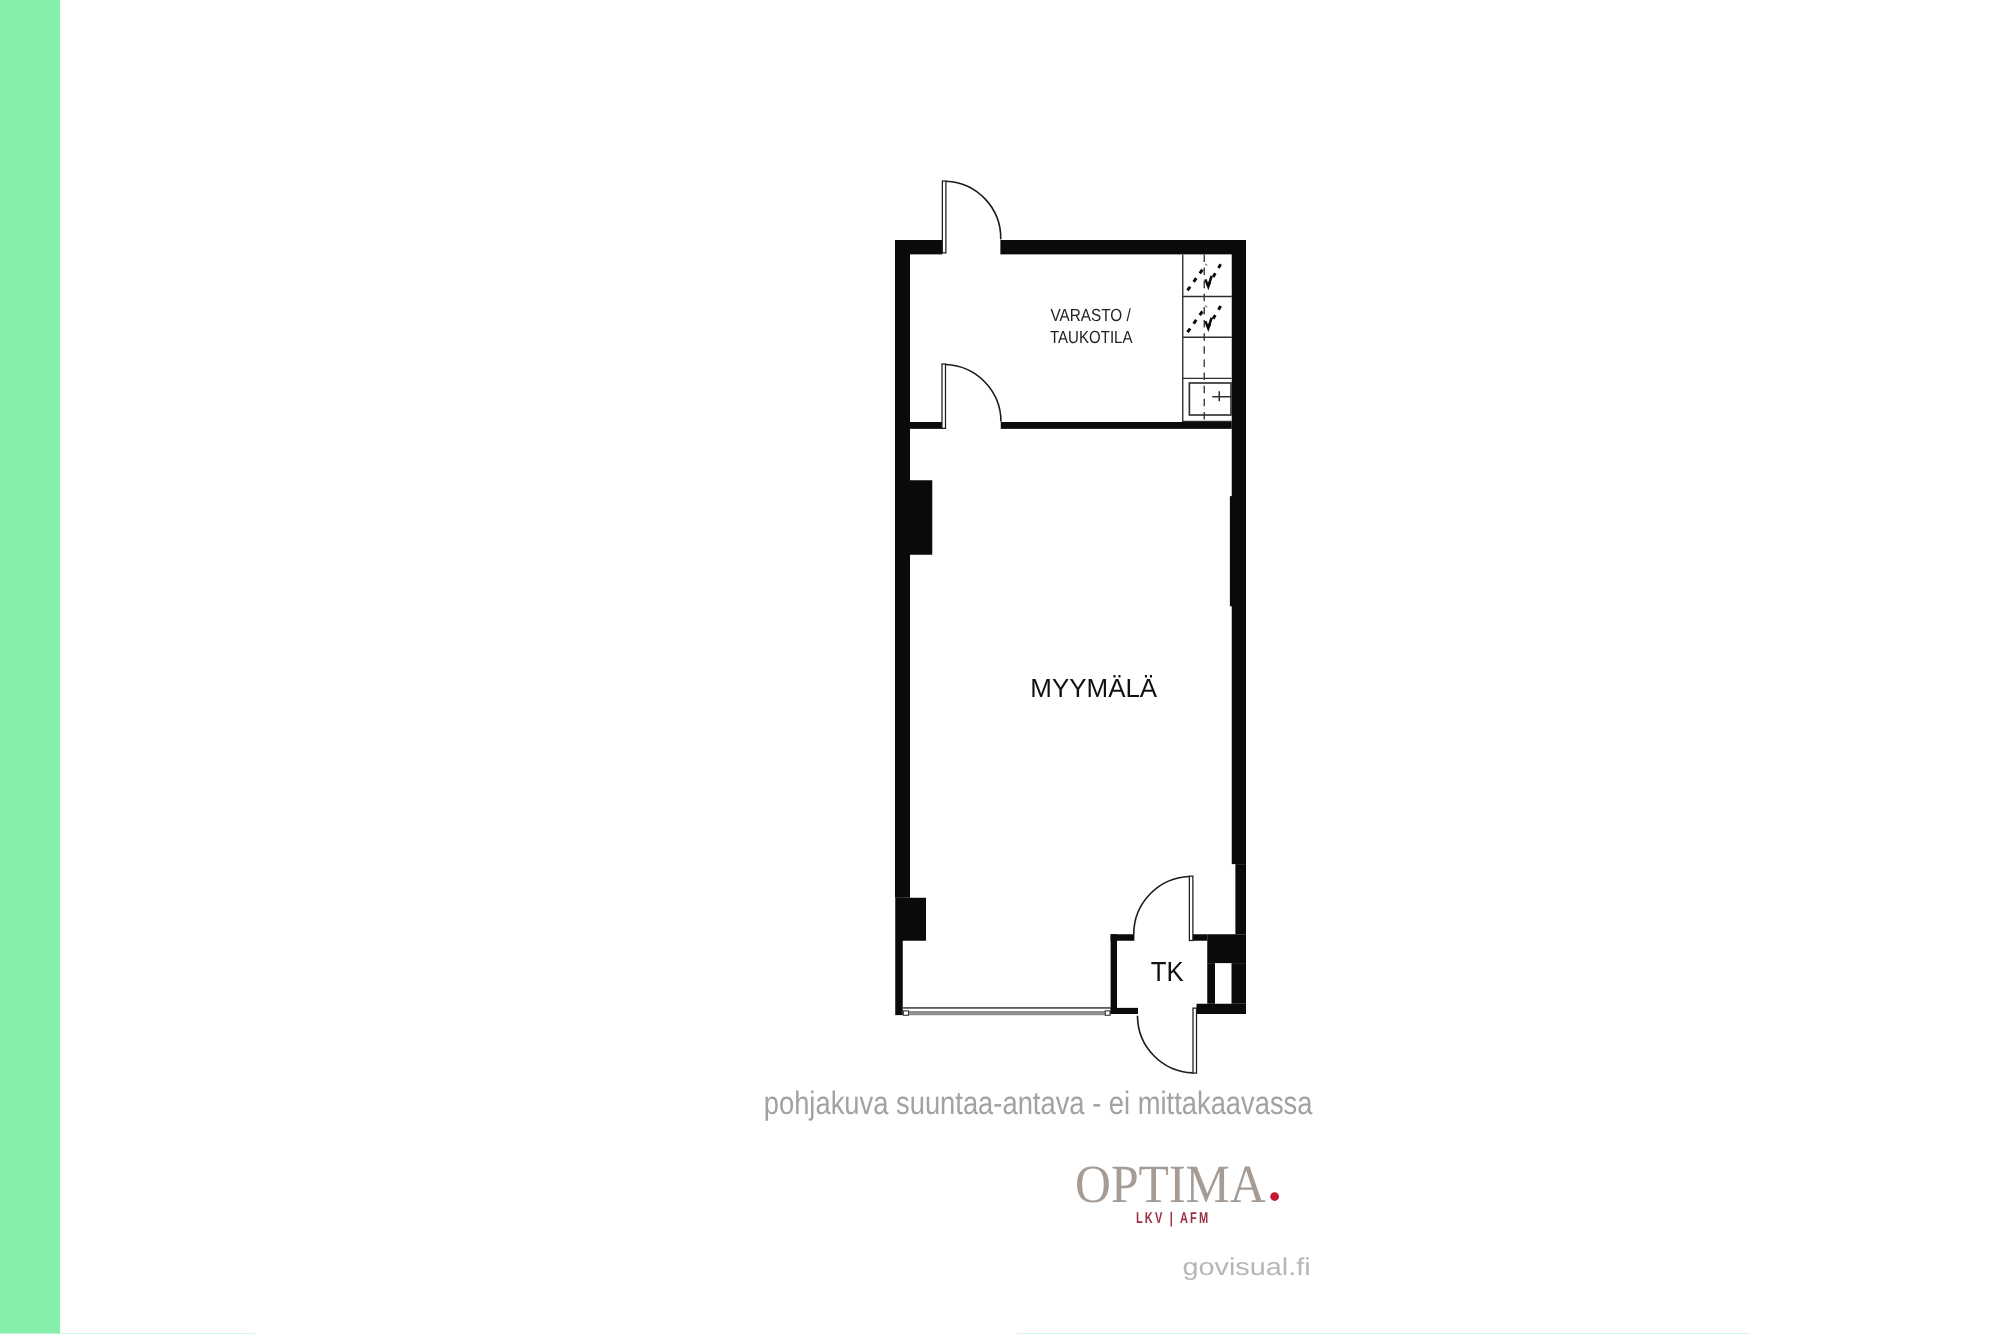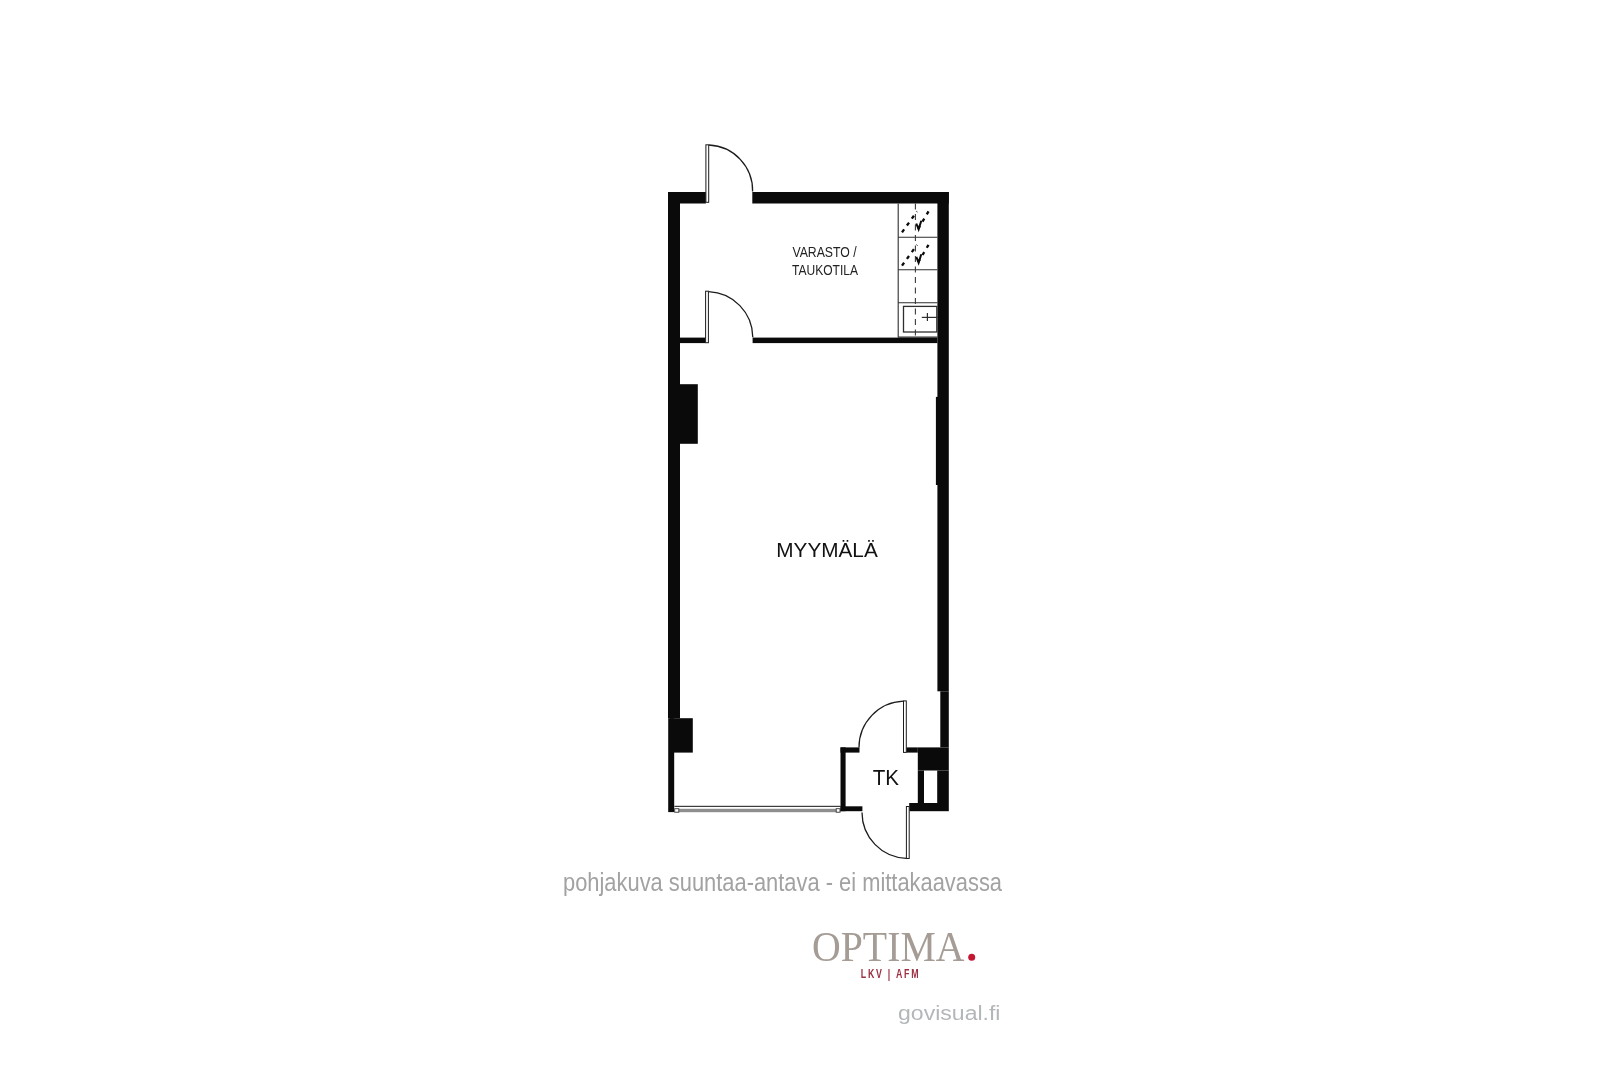--- a/index.html
+++ b/index.html
@@ -1,16 +1,16 @@
 <!DOCTYPE html>
 <html><head>
 <meta charset="utf-8">
 <style>
   html,body{margin:0;padding:0;background:#ffffff;}
-  .page{width:1352px;height:1067px;position:relative;background:#86efac;overflow:hidden;}
+  .page{width:1352px;height:1067px;position:relative;background:#86efac;overflow:hidden;padding-left:48px;}
 </style>
 </head>
 <body>
 
 <div class="page">
 <svg width="1600" height="1067" viewBox="0 0 1600 1067">
 
   <rect x="0" y="0" width="1600" height="1067" fill="#ffffff"></rect>
 
   <rect x="680" y="203.5" width="257.5" height="134.1" fill="#ffffff"></rect>

